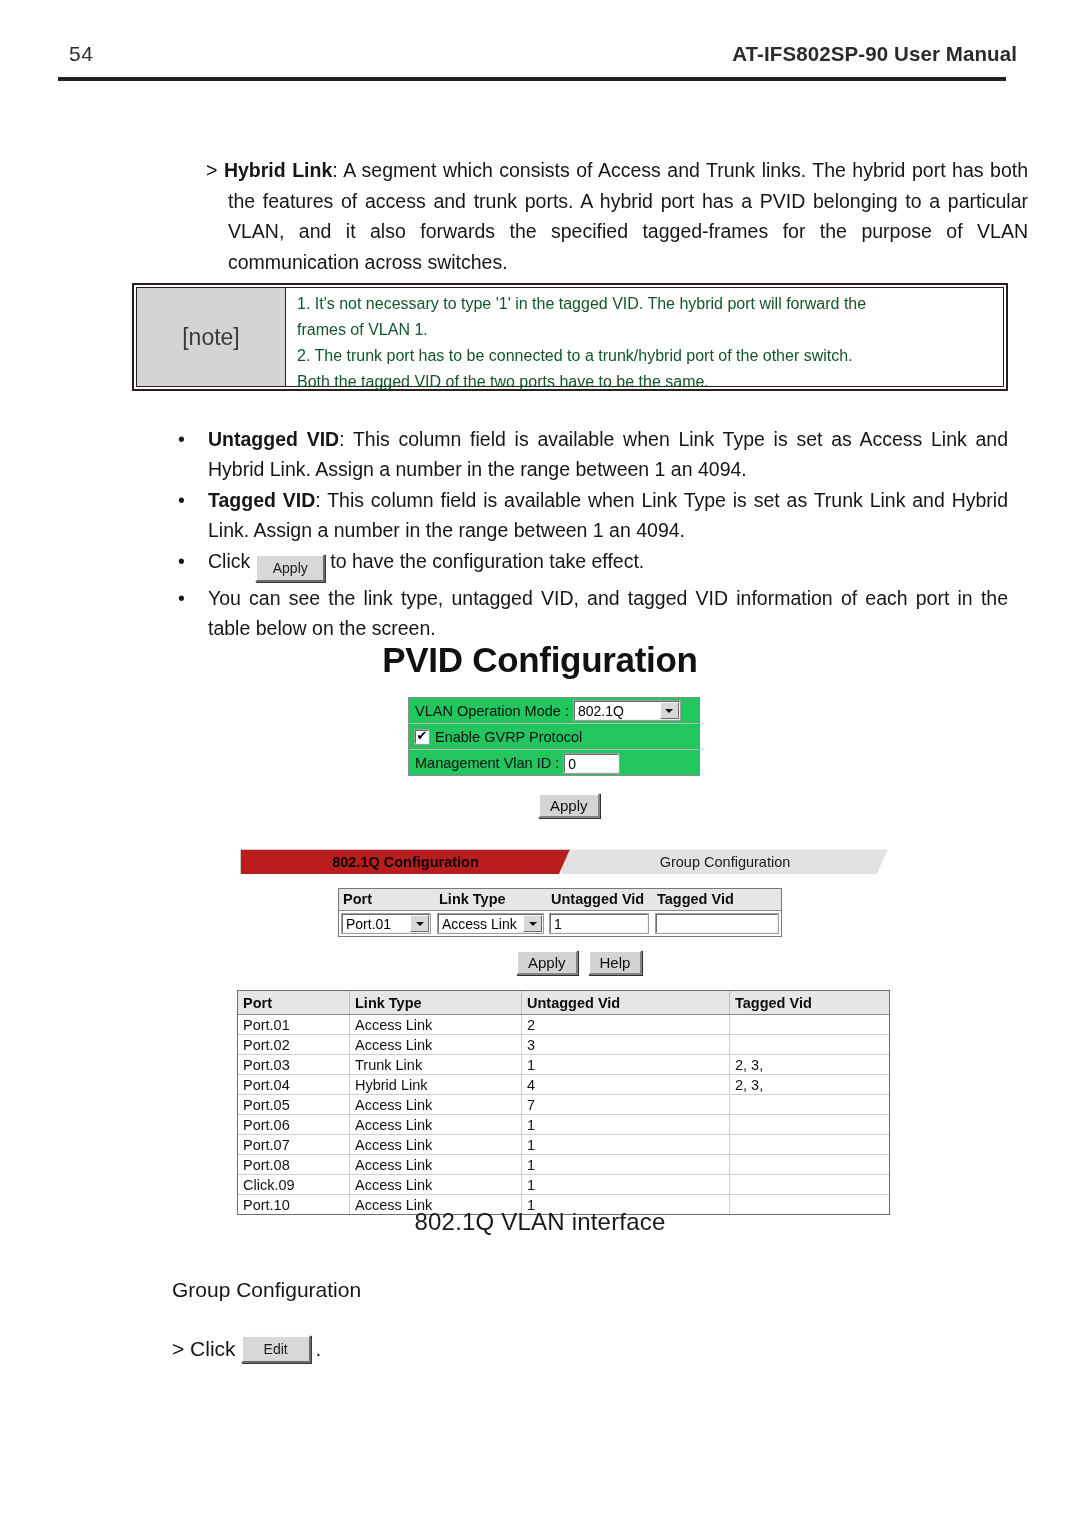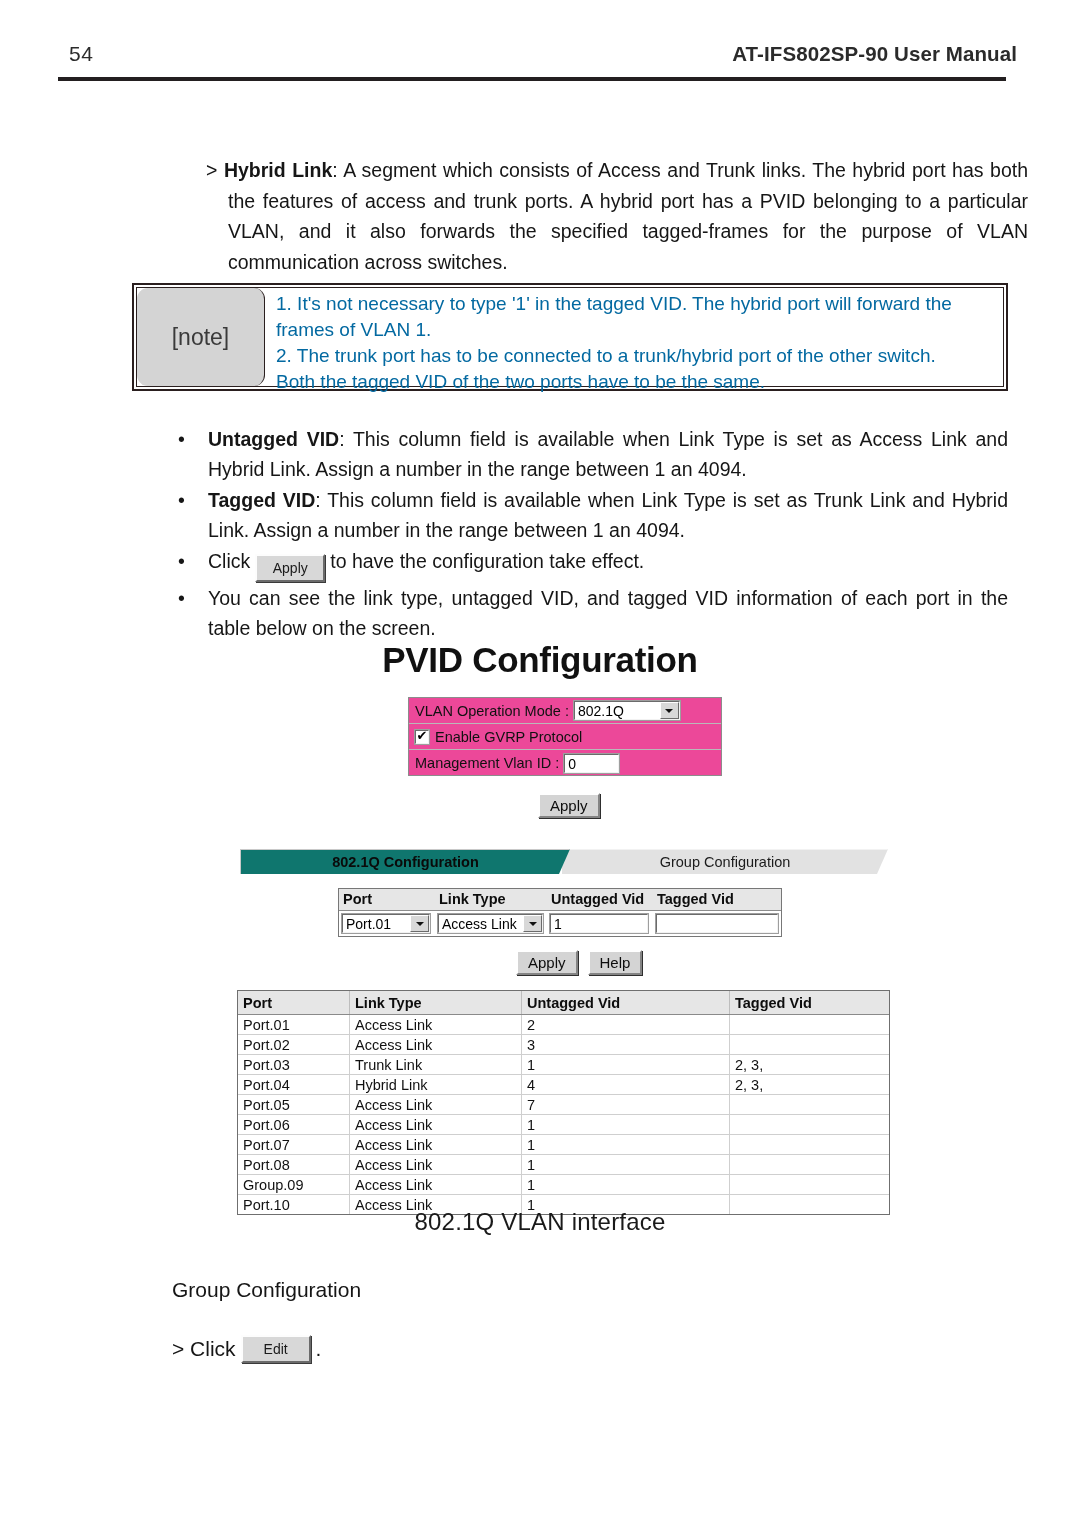--- a/index.html
+++ b/index.html
@@ -61,35 +61,34 @@
     box-sizing: border-box;
     padding: 2px;
   }
   .note-inner {
     width: 100%; height: 100%;
     border: 1px solid #2a1f1f;
     box-sizing: border-box;
     display: flex;
   }
   .note-label-cell {
-    width: 128px;
+    width: 149px;
     background: #d4d4d4;
     border-right: 1px solid #2a1f1f;
     display: flex; align-items: center; justify-content: center;
     font-size: 23px; color: #3a3a3a;
     box-sizing: border-box;
-    border-radius: 11px;
   }
   .note-content-cell {
     flex: 1;
     padding: 3px 10px 0 11px;
     box-sizing: border-box;
-    font-size: 19px;
+    font-size: 16px;
     line-height: 26px;
-    color: #0369a1;
+    color: #14532d;
   }
   .note-line { white-space: nowrap; }
 
   
   .bullets {
     position: absolute;
     left: 164px; top: 424px; width: 844px;
   }
   .bullet-row {
     position: relative;
@@ -137,22 +136,22 @@
     text-align: center;
     font-size: 35px;
     font-weight: bold;
     color: #111111;
     letter-spacing: -.3px;
   }
 
   .vlan-panel {
     position: absolute;
     left: 408px; top: 697px;
-    width: 314px; height: 79px;
-    background: #ec4899;
+    width: 292px; height: 79px;
+    background: #22c55e;
     border: 1px solid #8c8c8c;
     box-sizing: border-box;
   }
   .vlan-panel-row {
     height: 26px;
     display: flex;
     align-items: center;
     padding-left: 6px;
     border-bottom: 1px solid #b9b9b9;
     box-sizing: border-box;
@@ -264,21 +263,21 @@
     width: 648px; height: 25px;
   }
   .tab {
     position: absolute; top: 0; height: 25px;
     display: flex; align-items: center; justify-content: center;
     font-size: 14.5px;
     box-sizing: border-box;
   }
   .tab-active {
     left: 0; width: 330px;
-    background: #0f766e;
+    background: #b91c1c;
     color: #0a0a0a;
     font-weight: bold;
     border-top: 1px solid #c9c9c9;
     border-left: 1px solid #c9c9c9;
     clip-path: polygon(0 0, 100% 0, calc(100% - 11px) 100%, 0 100%);
   }
   .tab-inactive {
     left: 322px; width: 326px;
     background: #e2e2e2;
     color: #1b1b1b;
@@ -563,21 +562,21 @@
         <td>1</td>
         <td></td>
       </tr>
       <tr>
         <td>Port.08</td>
         <td>Access Link</td>
         <td>1</td>
         <td></td>
       </tr>
       <tr>
-        <td>Group.09</td>
+        <td>Click.09</td>
         <td>Access Link</td>
         <td>1</td>
         <td></td>
       </tr>
       <tr>
         <td>Port.10</td>
         <td>Access Link</td>
         <td>1</td>
         <td></td>
       </tr>

